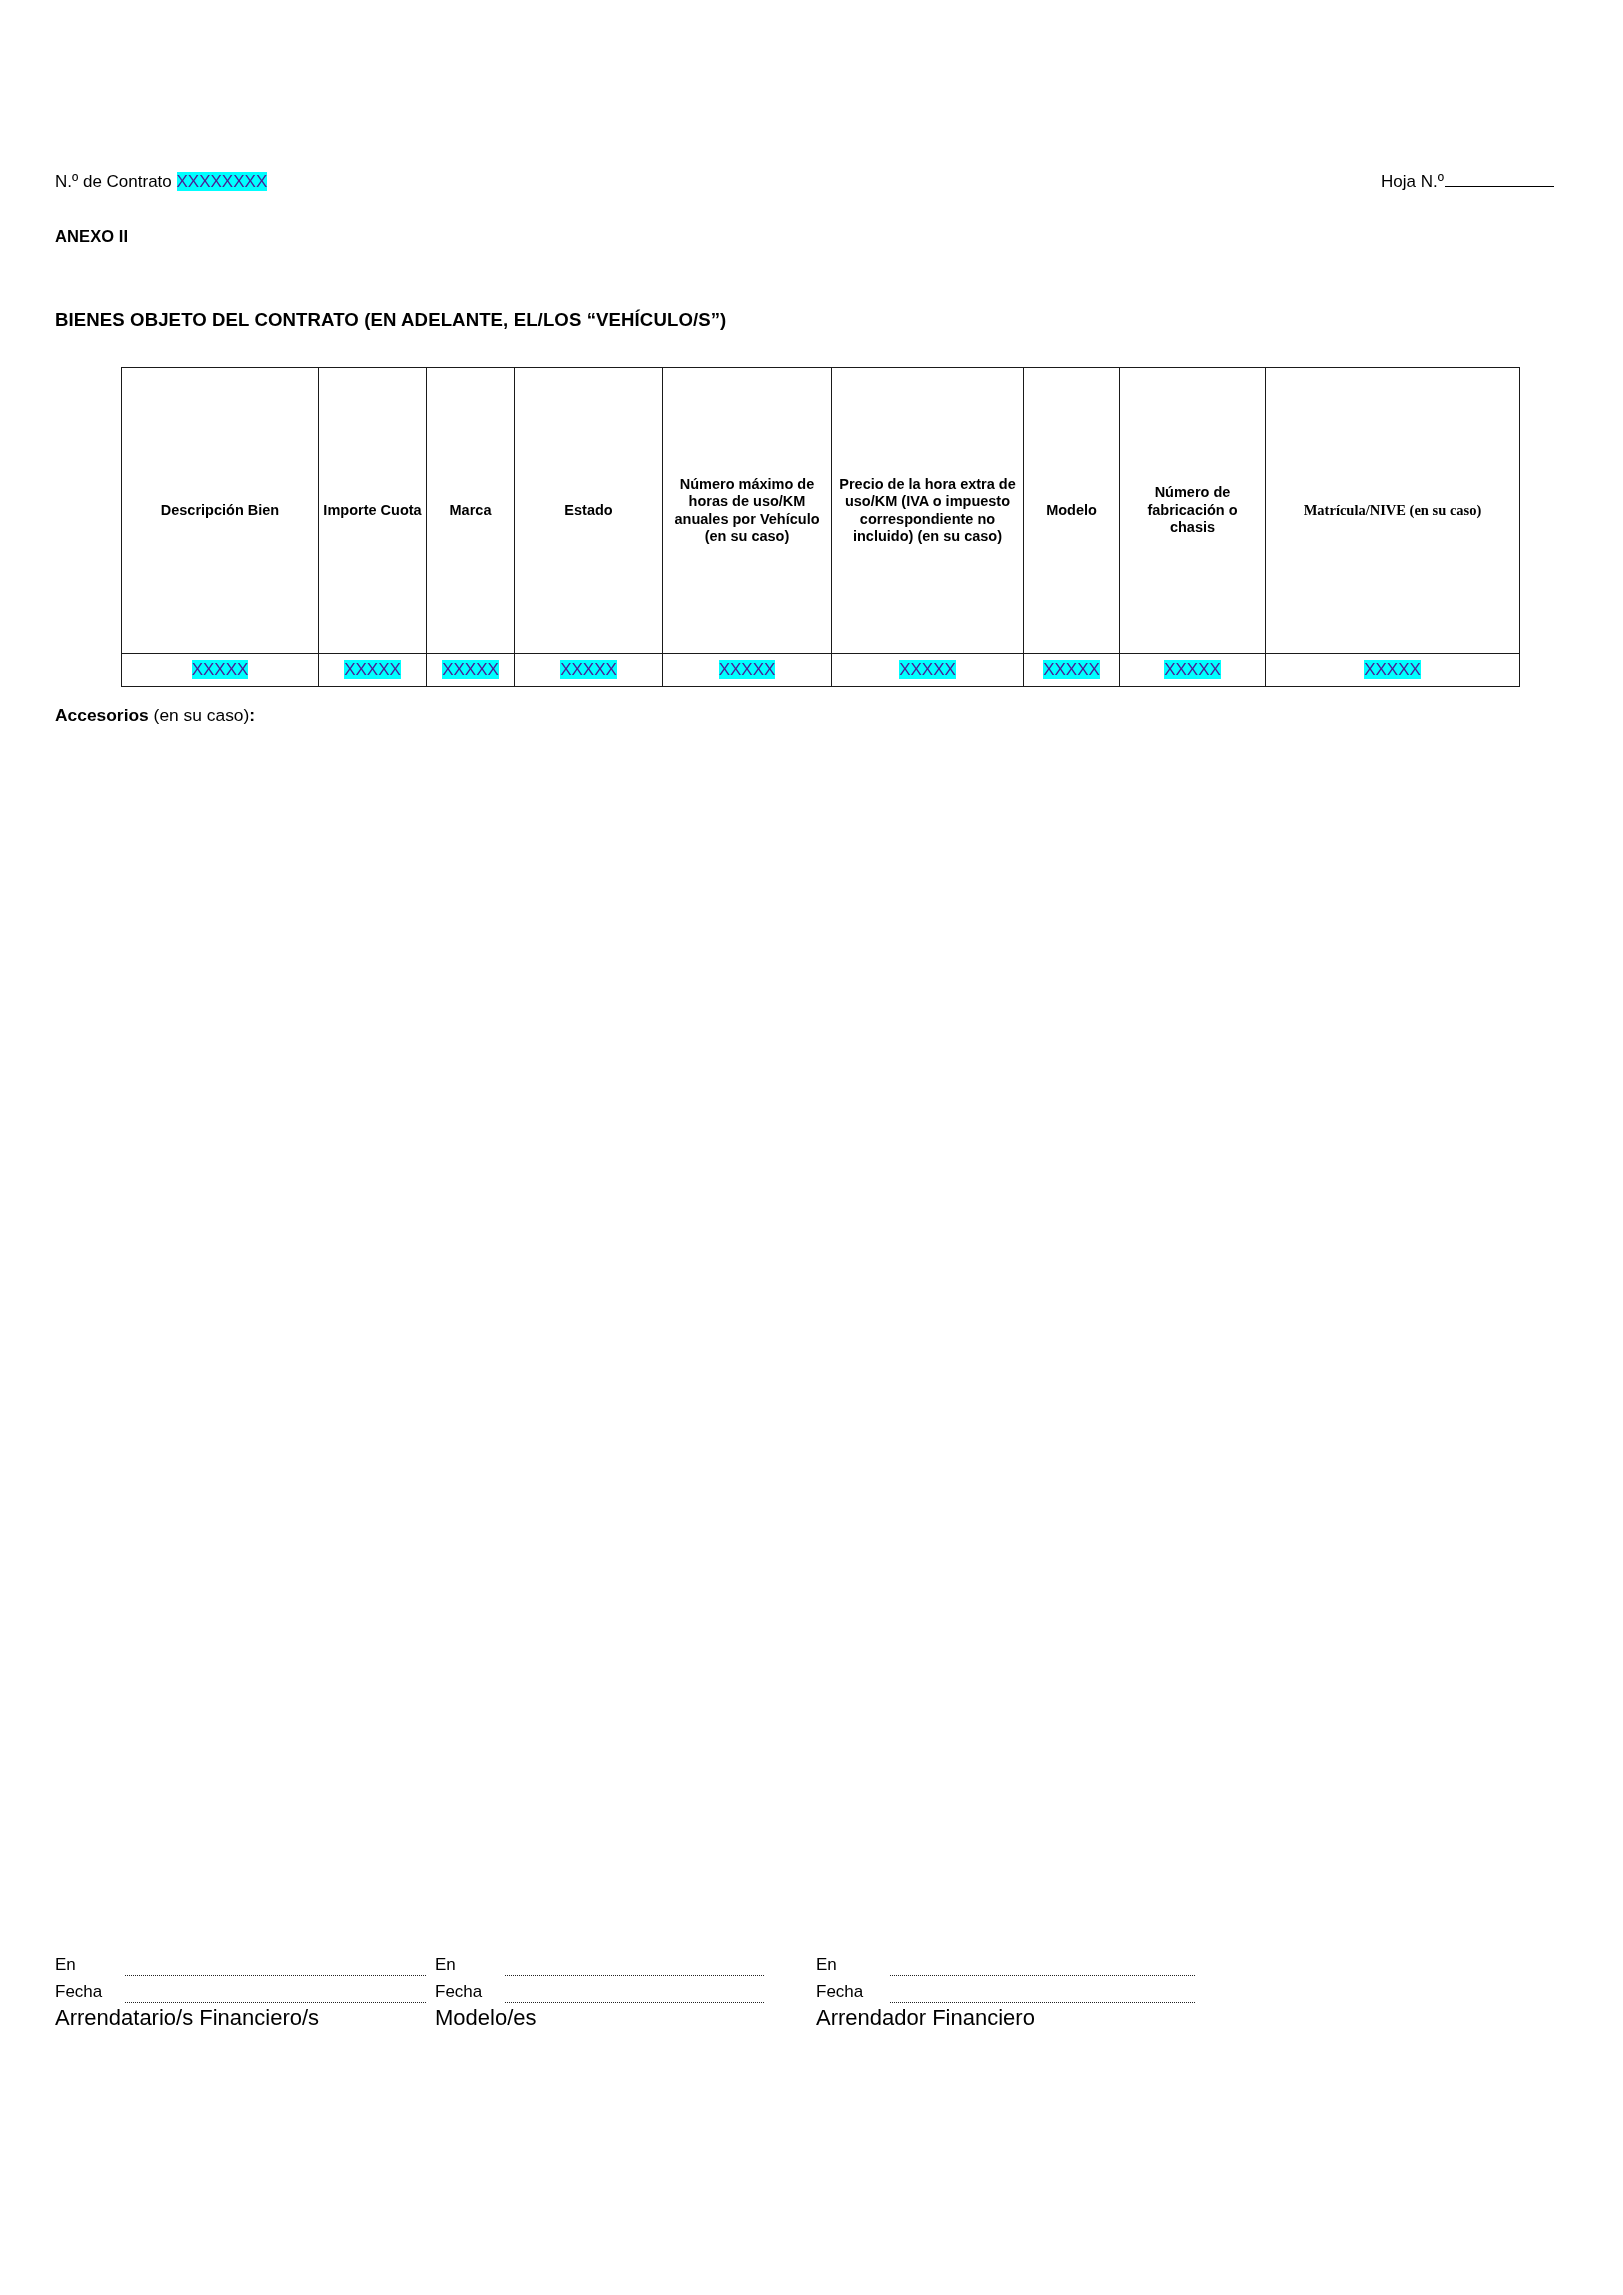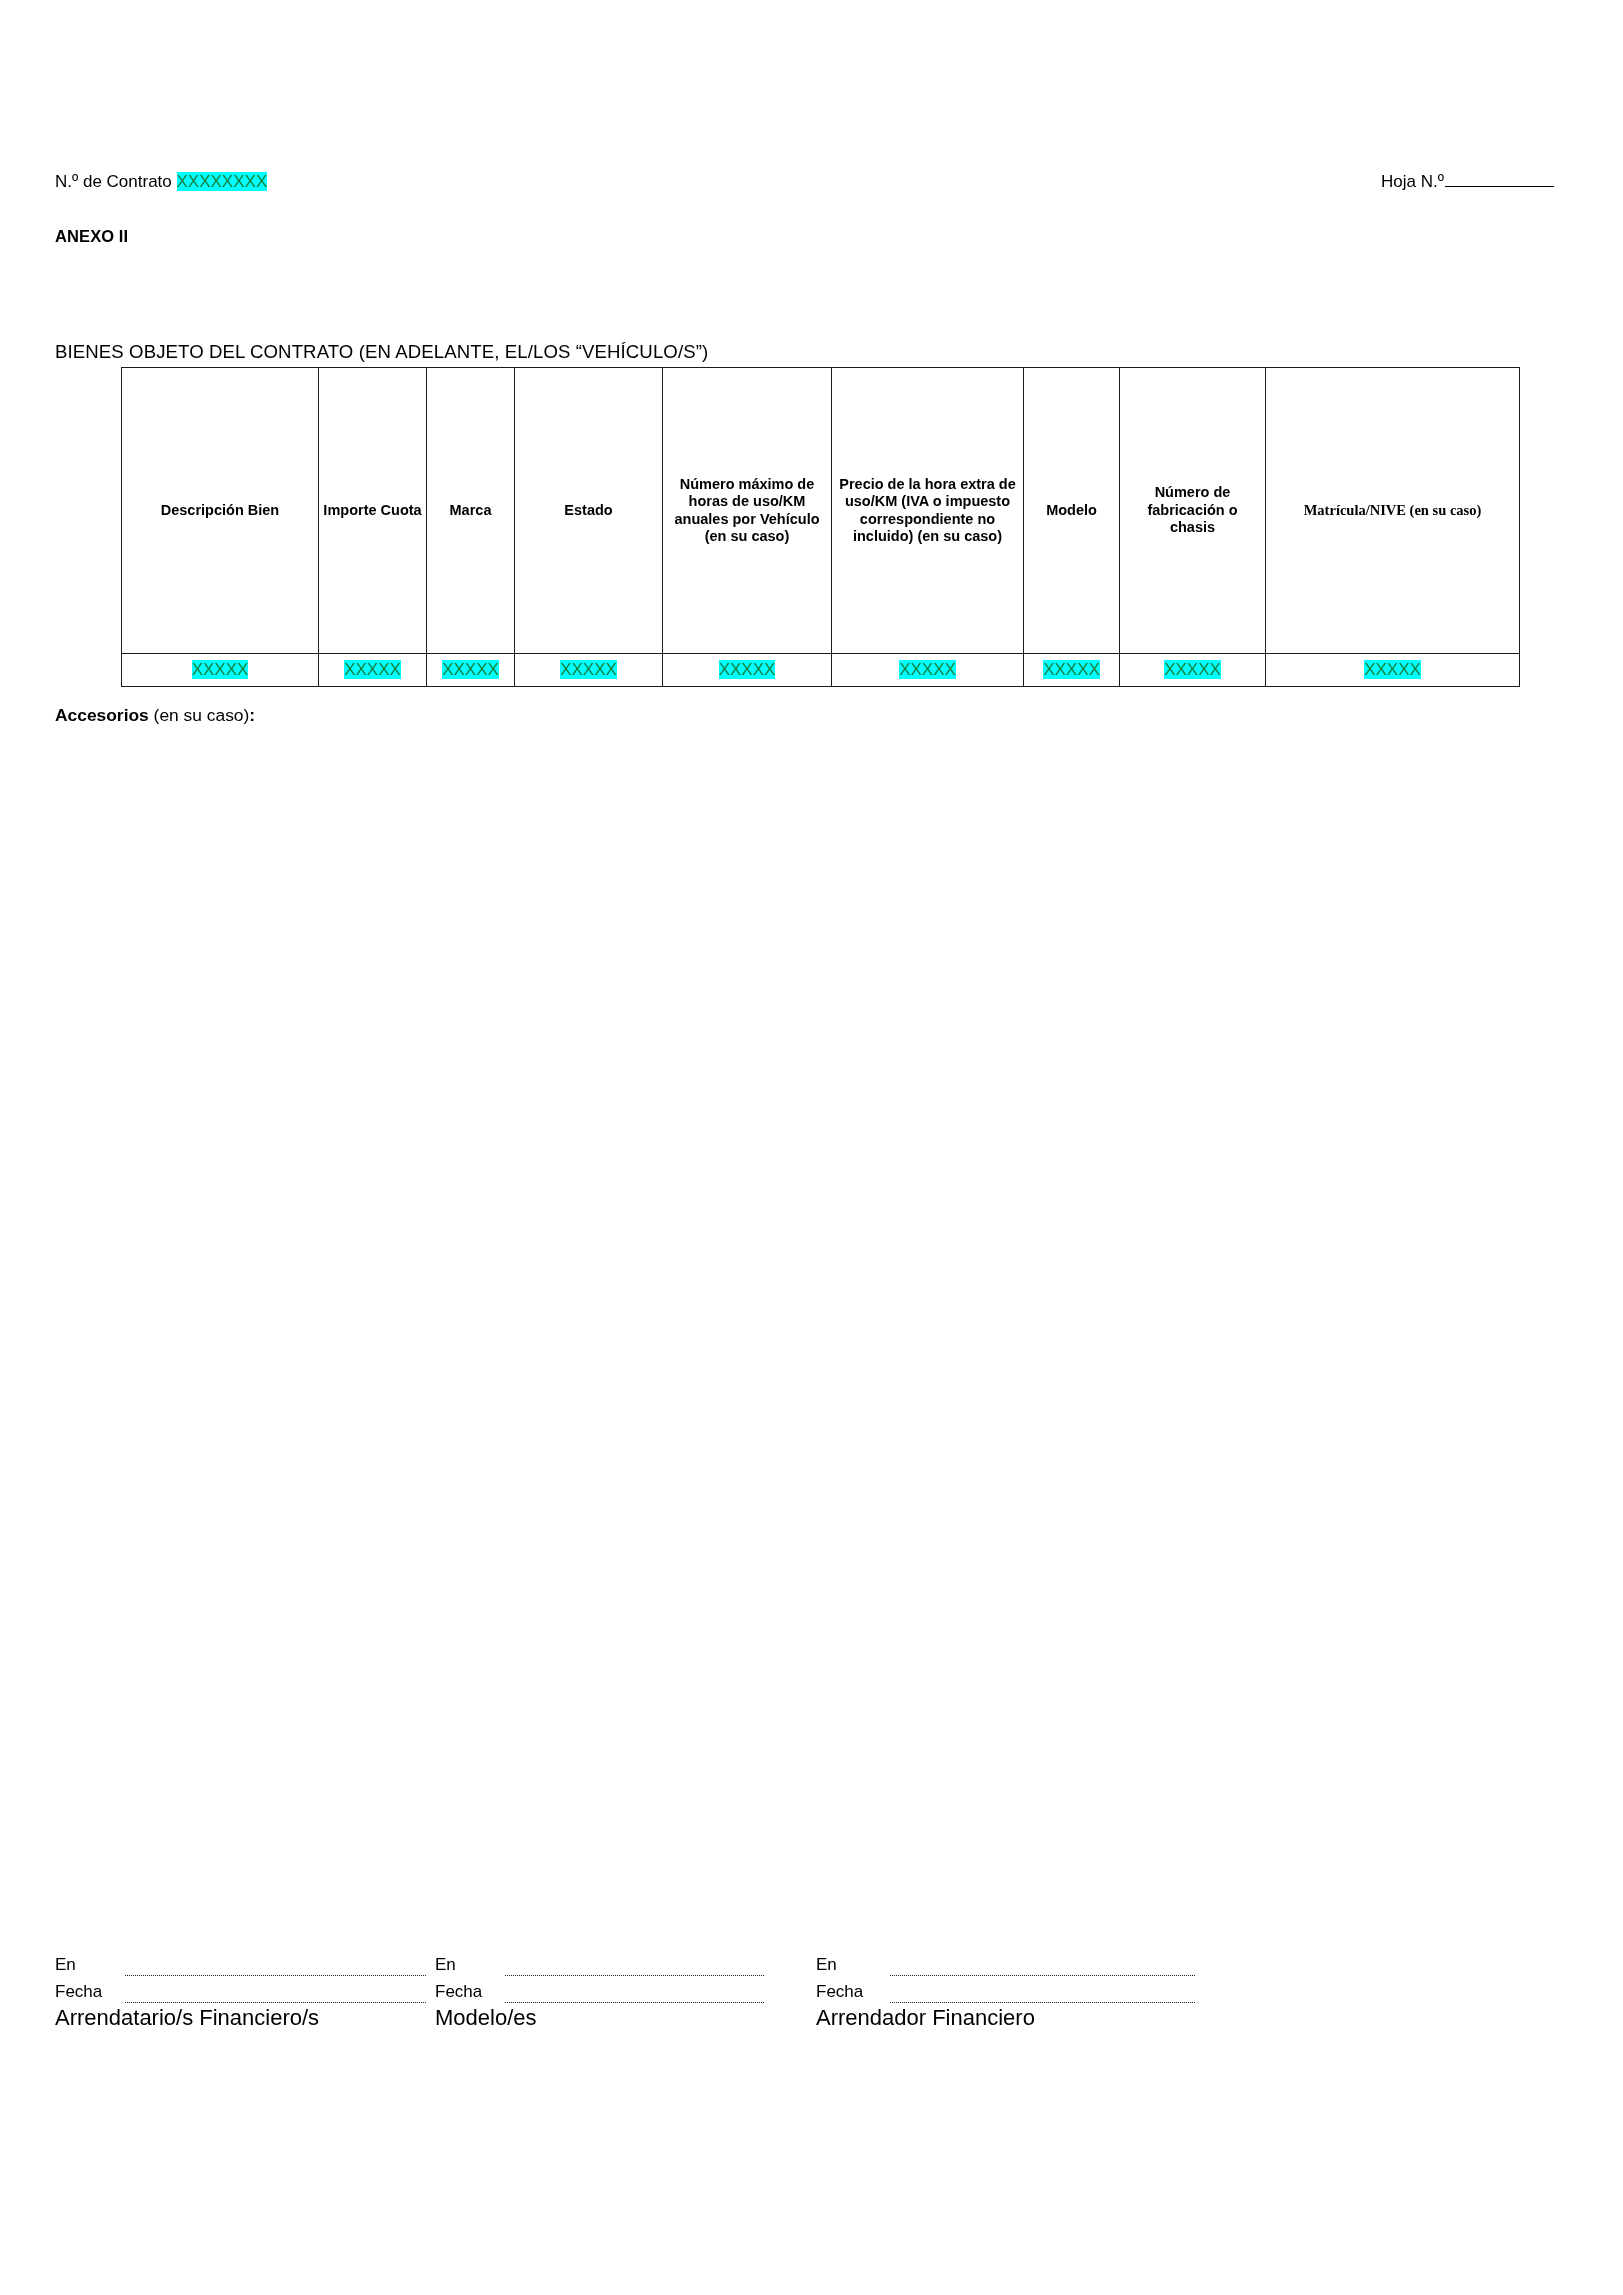--- a/index.html
+++ b/index.html
@@ -44,21 +44,21 @@
     width: 1484px;
     font-size: 17px;
     line-height: 21.5px;
     white-space: nowrap;
   }
   .contract-left {
     display: inline-block;
   }
   .hl {
     background: #00ffff;
-    color: #15803d;
+    color: #4c1d95;
   }
   .contract-right {
     position: absolute;
     left: 1326px;
     top: 0;
     white-space: nowrap;
   }
   .blank-rule {
     display: inline-block;
     border-bottom: 1.7px solid #000000;
@@ -75,24 +75,23 @@
     top: 227px;
     font-size: 16.5px;
     font-weight: bold;
     letter-spacing: 0.1px;
   }
   .section-title {
     position: absolute;
     left: 55px;
     top: 309px;
     font-size: 18.6px;
-    font-weight: normal;
+    font-weight: bold;
     letter-spacing: 0.1px;
     white-space: nowrap;
-    margin-top: 32px;
   }
 
   
   .goods-table {
     position: absolute;
     left: 121px;
     top: 367px;
     width: 1379px;
     border-collapse: collapse;
     table-layout: fixed;

